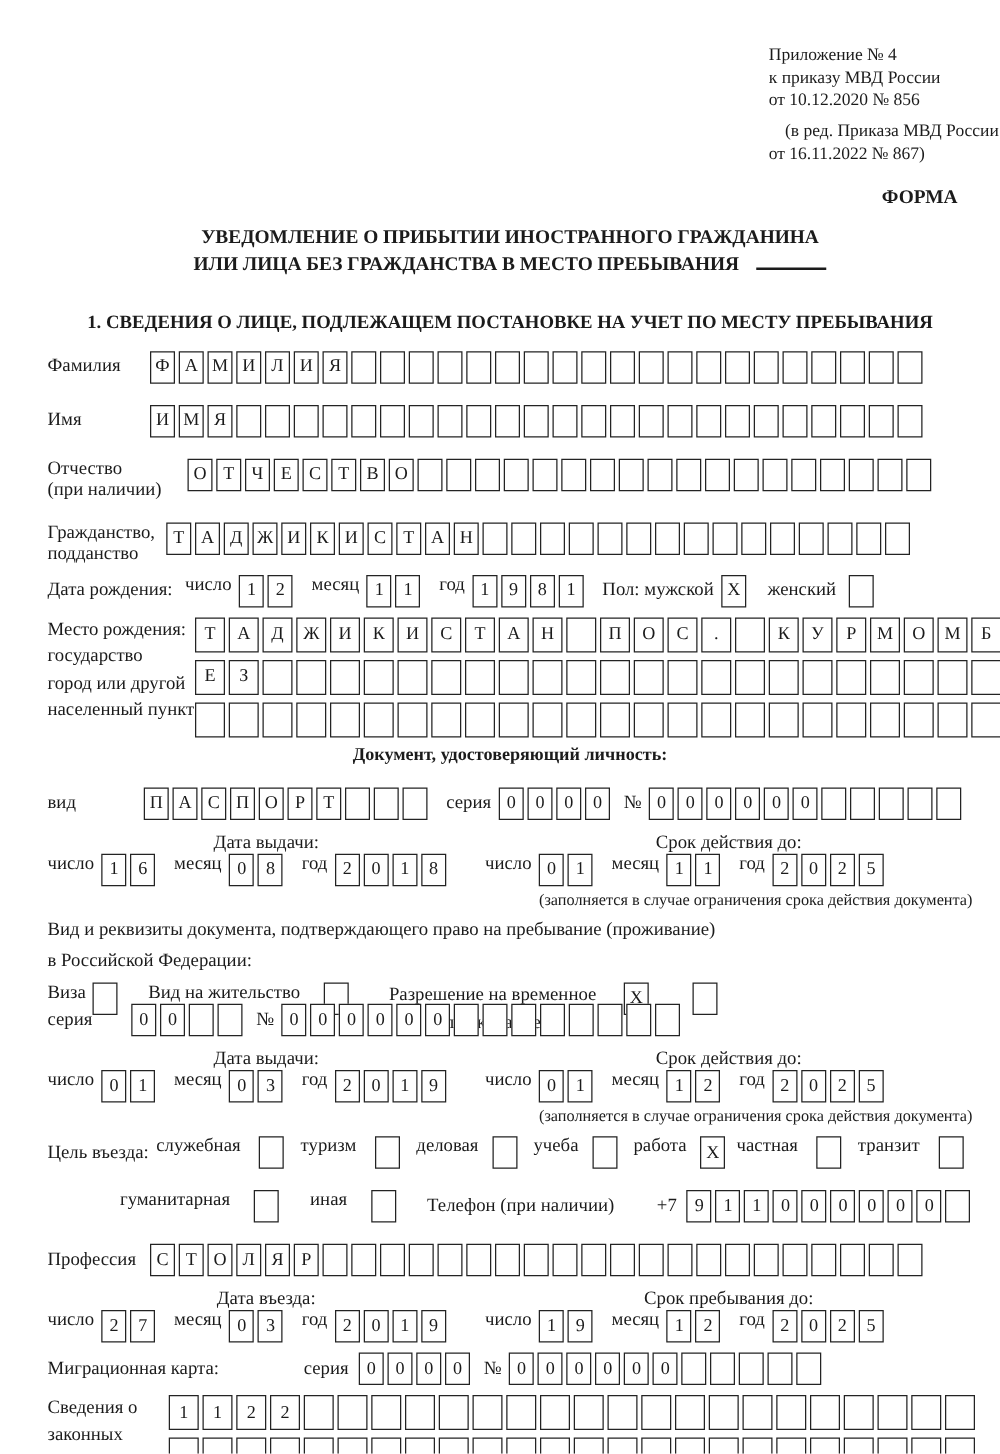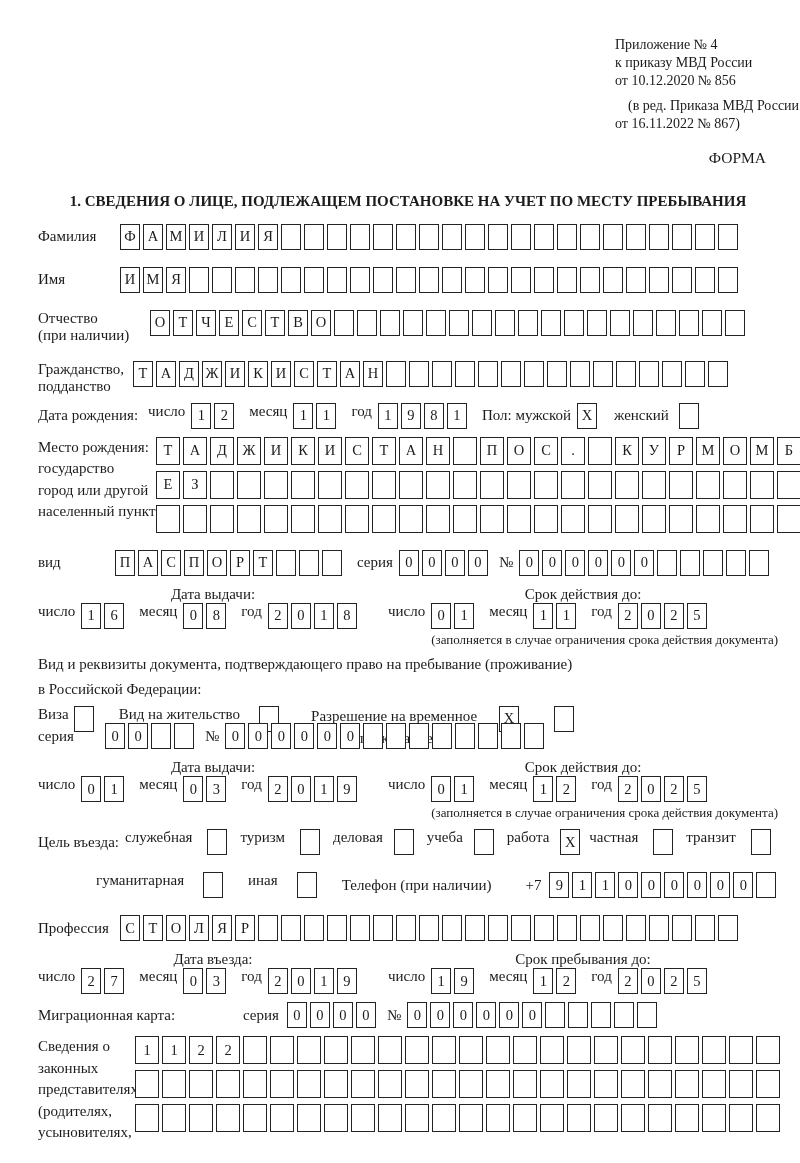--- a/index.html
+++ b/index.html
@@ -5,21 +5,21 @@
   * { box-sizing: border-box; }
   html,body { margin:0; padding:0; background:#ffffff; }
   .page {
     width:800px; height:1163px; background:#ffffff; color:#1b1b1b;
     font-family:"Liberation Serif","DejaVu Serif",serif; font-size:15px;
     padding:36px 22px 8px 38px; overflow:hidden; position:relative;
   }
   .annex { margin-left:577px; font-size:14px; line-height:1.3; }
   .annex div { white-space:nowrap; }
   .annex .gap { margin-top:6px;margin-left:13px; }
-  .form-label { text-align:right; padding-right:12px; font-weight:normal; margin-top:16px; font-size:15.5px; }
+  .form-label { text-align:right; padding-right:12px; font-weight:bold; margin-top:16px; font-size:15.5px; }
   .title { text-align:center; font-weight:bold; font-size:15.5px; margin-top:12px; line-height:1.45; }
   .blank { display:inline-block; width:56px; height:14px; border-bottom:2px solid #1b1b1b; margin-left:14px; }
   .sec-heading { text-align:center; font-weight:bold; font-size:15px; margin-top:26px; }
 
   .row { display:flex; align-items:center; margin-top:17px; }
   .row.start { align-items:flex-start; }
   .lbl { flex:none; }
   .lbl2 { font-size:15px; margin-top:-2px; }
   .cells { display:inline-flex; flex:none; flex-wrap:nowrap; }
   .cell {
@@ -60,20 +60,26 @@
   <div class="annex">
     <div>Приложение № 4</div>
     <div>к приказу МВД России</div>
     <div>от 10.12.2020 № 856</div>
     <div class="gap">(в ред. Приказа МВД России</div>
     <div>от 16.11.2022 № 867)</div>
   </div>
 
   <div class="form-label">ФОРМА</div>
 
+  <div class="title">
+    <div>УВЕДОМЛЕНИЕ О ПРИБЫТИИ ИНОСТРАННОГО ГРАЖДАНИНА</div>
+    <div>
+      <span>ИЛИ ЛИЦА БЕЗ ГРАЖДАНСТВА В МЕСТО ПРЕБЫВАНИЯ</span><span class="blank"></span>
+    </div>
+  </div>
 
   <div class="sec-heading">1. СВЕДЕНИЯ О ЛИЦЕ, ПОДЛЕЖАЩЕМ ПОСТАНОВКЕ НА УЧЕТ ПО МЕСТУ ПРЕБЫВАНИЯ</div>
 
   <div class="row mt14">
     <span class="lbl w82">Фамилия</span>
     <span class="cells">
         <span class="cell">Ф</span>
         <span class="cell">А</span>
         <span class="cell">М</span>
         <span class="cell">И</span>
@@ -319,20 +325,21 @@
           <span class="cell"></span>
           <span class="cell"></span>
           <span class="cell"></span>
           <span class="cell"></span>
           <span class="cell"></span>
           <span class="cell"></span>
         </span>
     </span>
   </div>
 
+  <div class="sec-heading" style="margin-top:6px;font-size:14.5px">Документ, удостоверяющий личность:</div>
 
   <div class="row">
     <span class="lbl w77">вид</span>
     <span class="cells" style="margin-right:12px">
         <span class="cell">П</span>
         <span class="cell">А</span>
         <span class="cell">С</span>
         <span class="cell">П</span>
         <span class="cell">О</span>
         <span class="cell">Р</span>

